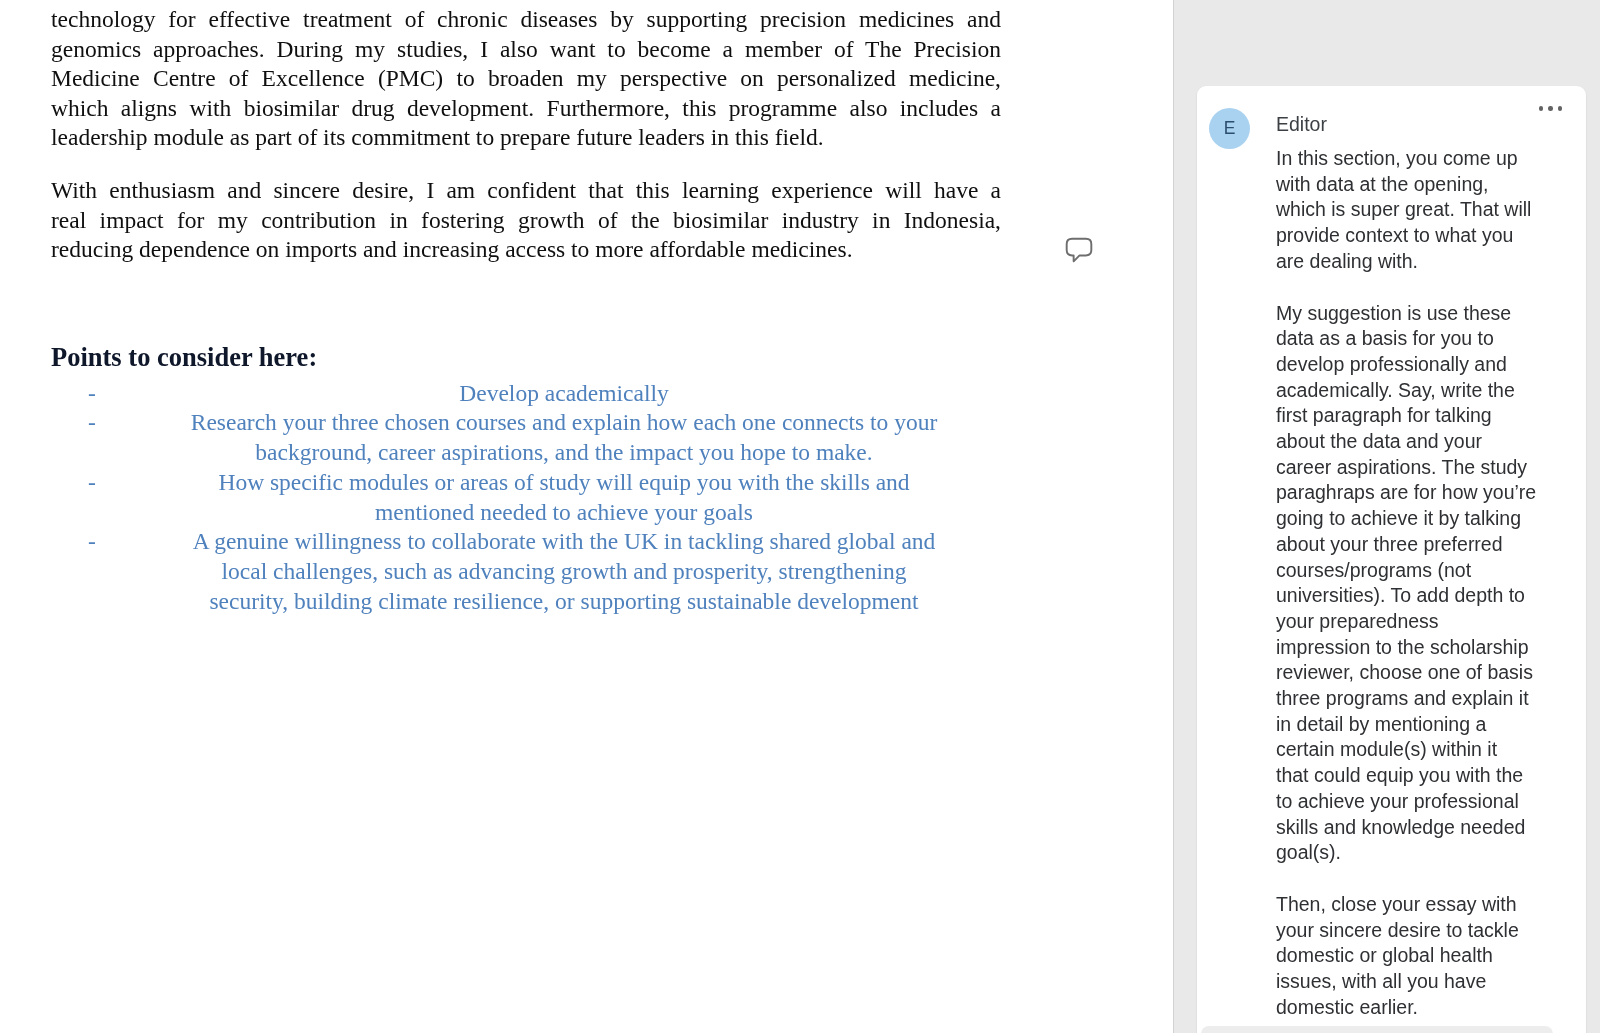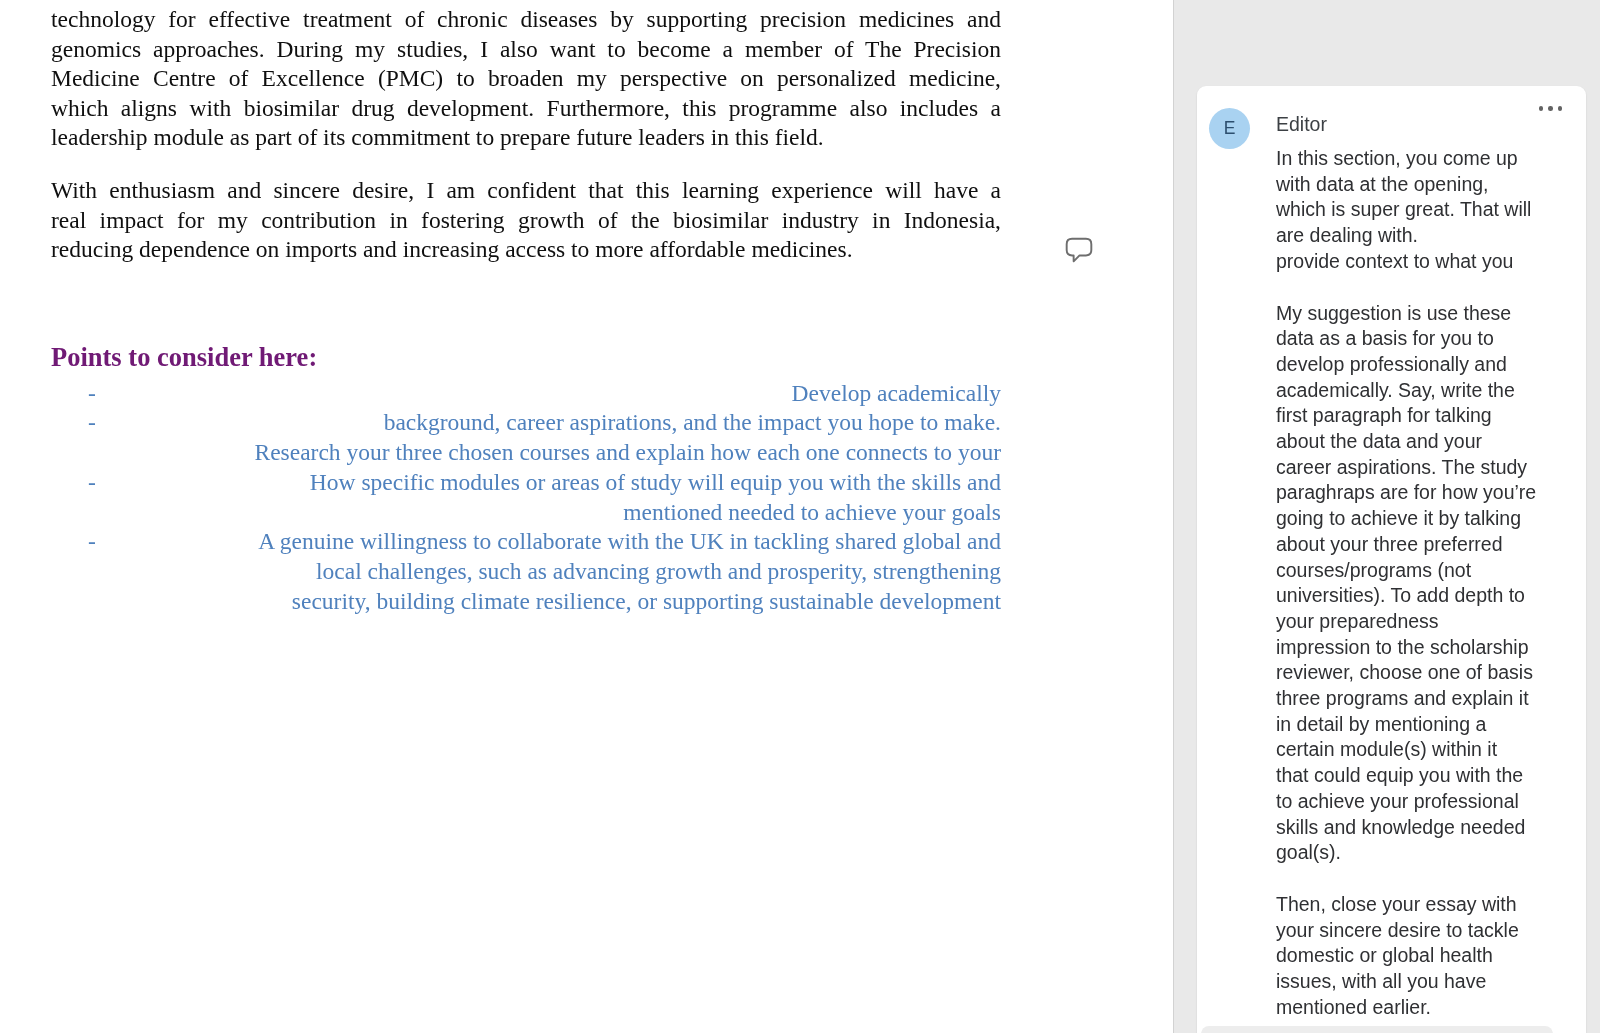--- a/index.html
+++ b/index.html
@@ -11,25 +11,25 @@
   
   .doc { position:absolute; left:0; top:0; width:1249px; height:1033px; background:#fff; }
   .doc-content {
     position:absolute; left:51px; top:5px; width:950px;
     font-family:"Liberation Serif","DejaVu Serif",serif;
     font-size:23.5px; color:#0f0f0f;
   }
   .para .line { line-height:29.6px; text-align:justify; text-align-last:justify; }
   .para .line.last { text-align-last:left; }
   .para2 { margin-top:23px; }
-  .doc-heading { margin-top:76px; font-size:26.5px; font-weight:bold; line-height:33px; color:#701a75; }
+  .doc-heading { margin-top:76px; font-size:26.5px; font-weight:bold; line-height:33px; color:#0f172a; }
   .bullets { margin-top:5px; color:#4f81bd; }
   .li { position:relative; padding-left:76px; }
   .li .dash { position:absolute; left:37px; line-height:29.7px; }
-  .li .line { line-height:29.7px; white-space:nowrap; text-align:right; }
+  .li .line { line-height:29.7px; white-space:nowrap; text-align:center; }
 
   .comment-marker { position:absolute; left:1064px; top:234px; width:30px; height:30px; cursor:pointer; }
 
   
   .panel {
     position:absolute; top:0; left:1173px; right:0; bottom:0;
     background:#e9e9e9; border-left:1px solid #d2d2d2;
   }
   .card {
     position:absolute; left:23px; top:86px; width:389px; height:990px;
@@ -70,22 +70,22 @@
     <div class="bullets">
         <div class="li">
           <span class="dash">-</span>
           <div class="litext">
             <div class="line">Develop academically</div>
           </div>
         </div>
         <div class="li">
           <span class="dash">-</span>
           <div class="litext">
+            <div class="line">Research your three chosen courses and explain how each one connects to your</div>
             <div class="line">background, career aspirations, and the impact you hope to make.</div>
-            <div class="line">Research your three chosen courses and explain how each one connects to your</div>
           </div>
         </div>
         <div class="li">
           <span class="dash">-</span>
           <div class="litext">
             <div class="line">How specific modules or areas of study will equip you with the skills and</div>
             <div class="line">mentioned needed to achieve your goals</div>
           </div>
         </div>
         <div class="li">
@@ -113,22 +113,22 @@
     <div class="menu">
       <i></i>
         <i></i>
         <i></i>
     </div>
     <div class="cbody">
         <div class="cpara">
           <div class="line">In this section, you come up</div>
           <div class="line">with data at the opening,</div>
           <div class="line">which is super great. That will</div>
+          <div class="line">provide context to what you</div>
           <div class="line">are dealing with.</div>
-          <div class="line">provide context to what you</div>
         </div>
         <div class="cpara">
           <div class="line">My suggestion is use these</div>
           <div class="line">data as a basis for you to</div>
           <div class="line">develop professionally and</div>
           <div class="line">academically. Say, write the</div>
           <div class="line">first paragraph for talking</div>
           <div class="line">about the data and your</div>
           <div class="line">career aspirations. The study</div>
           <div class="line">paraghraps are for how you’re</div>
@@ -145,18 +145,18 @@
           <div class="line">that could equip you with the</div>
           <div class="line">to achieve your professional</div>
           <div class="line">skills and knowledge needed</div>
           <div class="line">goal(s).</div>
         </div>
         <div class="cpara">
           <div class="line">Then, close your essay with</div>
           <div class="line">your sincere desire to tackle</div>
           <div class="line">domestic or global health</div>
           <div class="line">issues, with all you have</div>
-          <div class="line">mentioned earlier.</div>
+          <div class="line">domestic earlier.</div>
         </div>
       </div>
     <div class="reply"></div>
   </div>
 </div>
 
 </body></html>

